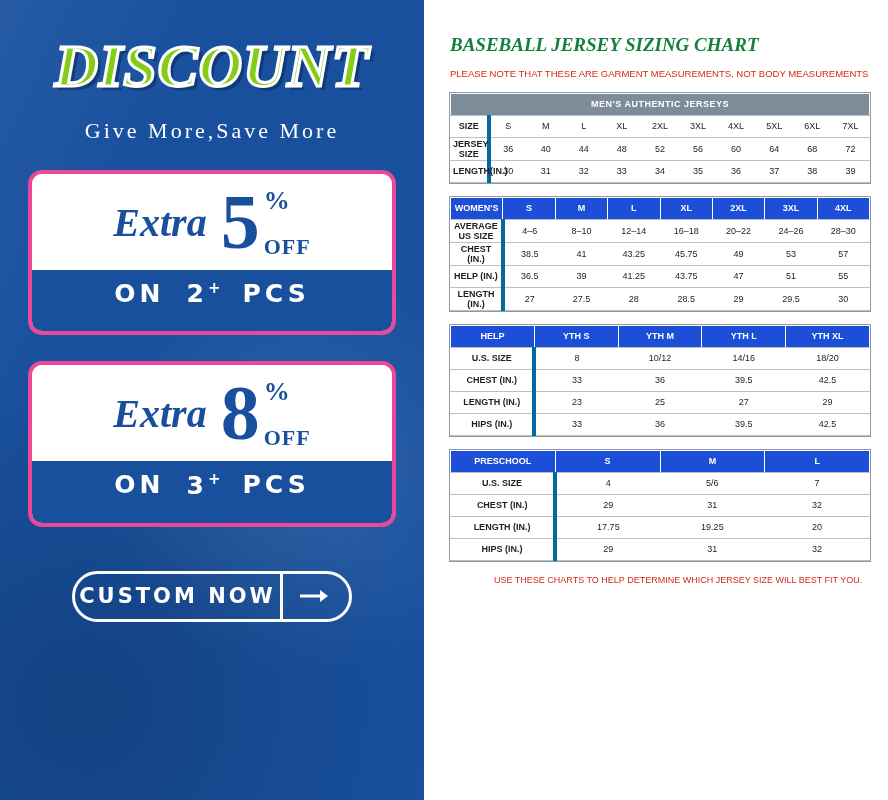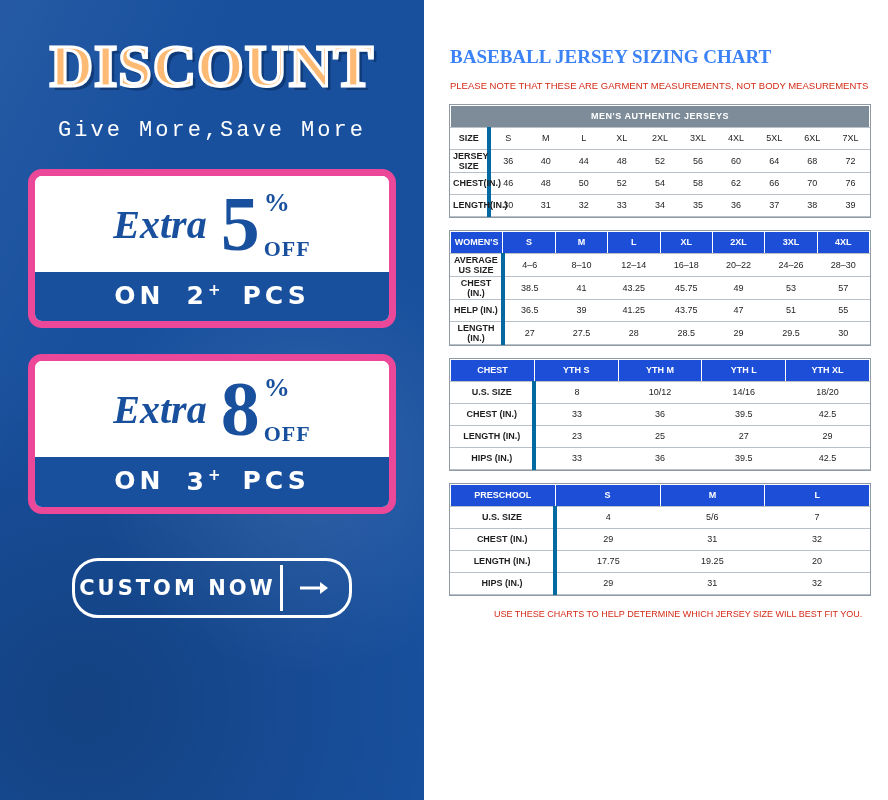--- a/index.html
+++ b/index.html
@@ -43,43 +43,44 @@
     position: relative;
     z-index: 2;
     padding: 24px 28px 18px 28px;
     box-sizing: border-box;
     height: 100%;
   }
 
   .discount-title {
     font-family: "Liberation Serif", serif;
     font-weight: bold;
+    font-style: italic;
     font-size: 60px;
     letter-spacing: 1px;
-    color: #fdba74;
+    color: #84cc16;
     text-align: center;
     line-height: 1;
     margin: 12px 0 0 0;
     -webkit-text-stroke: 3px #ffffff;
     text-shadow:
       0 0 0 #ffffff,
       4px 4px 0 rgba(10,40,90,0.55);
   }
   .tagline {
     text-align: center;
     color: #ffffff;
     font-size: 22px;
     letter-spacing: 3px;
     margin-top: 22px;
-    font-family: Liberation Mono, monospace;
+    font-family: Liberation Serif, serif;
   }
 
   .offer-card {
     margin-top: 26px;
-    border: 7px solid #ec4899;
+    border: 4px solid #ec4899;
     border-radius: 14px;
     overflow: hidden;
     background: #ffffff;
   }
   .offer-top {
     background: #ffffff;
     display: flex;
     align-items: center;
     justify-content: center;
     height: 96px;
@@ -118,38 +119,38 @@
     font-size: 22px;
     font-weight: bold;
     font-family: "Liberation Serif", serif;
     line-height: 1;
     letter-spacing: 1px;
   }
   .offer-bottom {
     background: #18509e;
     color: #ffffff;
     text-align: center;
-    padding: 9px 0 11px 0;
+    padding: 9px 0 23px 0;
     font-size: 25px;
     font-weight: bold;
     letter-spacing: 4px;
     font-family: "DejaVu Sans", sans-serif;
   }
   .offer-bottom .qty { position: relative; }
   .offer-bottom .sup {
     font-size: 15px;
     vertical-align: super;
     letter-spacing: 0;
   }
   .gap-sm { display: inline-block; width: 22px; }
 
   .custom-btn {
     margin: 44px auto 0 auto;
     width: 280px;
-    height: 60px;
+    height: 51px;
     border: 3px solid #ffffff;
     border-radius: 26px;
     display: flex;
     align-items: center;
     justify-content: space-between;
     box-sizing: border-box;
     padding: 0 6px 0 0;
   }
   .custom-btn .label {
     flex: 1;
@@ -174,24 +175,25 @@
   .charts {
     width: 464px;
     flex: 0 0 464px;
     padding: 34px 18px 10px 26px;
     box-sizing: border-box;
     background: #ffffff;
   }
   .chart-title {
     font-family: "Liberation Serif", serif;
     font-weight: bold;
+    font-style: italic;
     font-size: 19px;
-    color: #3b82f6;
+    color: #15803d;
     letter-spacing: 0px;
-    margin: 12px 0 8px 0;
+    margin: 0 0 8px 0;
   }
   .note {
     color: #d42a17;
     font-size: 9.5px;
     line-height: 1.35;
     margin: 12px 0 12px 0;
     font-family: Liberation Sans, sans-serif;
   }
   table.sz {
     border-collapse: collapse;
@@ -322,33 +324,20 @@
           <td>44</td>
           <td>48</td>
           <td>52</td>
           <td>56</td>
           <td>60</td>
           <td>64</td>
           <td>68</td>
           <td>72</td>
         </tr>
         <tr>
-          <td class="rowlbl">CHEST(IN.)</td>
-          <td>46</td>
-          <td>48</td>
-          <td>50</td>
-          <td>52</td>
-          <td>54</td>
-          <td>58</td>
-          <td>62</td>
-          <td>66</td>
-          <td>70</td>
-          <td>76</td>
-        </tr>
-        <tr>
           <td class="rowlbl">LENGTH(IN.)</td>
           <td>30</td>
           <td>31</td>
           <td>32</td>
           <td>33</td>
           <td>34</td>
           <td>35</td>
           <td>36</td>
           <td>37</td>
           <td>38</td>
@@ -408,21 +397,21 @@
           <td>29</td>
           <td>29.5</td>
           <td>30</td>
         </tr>
       </tbody>
     </table>
 
     <table class="sz outline">
       <tbody>
         <tr>
-          <td class="hdr">CHEST</td>
+          <td class="hdr">HELP</td>
           <td class="hdr">YTH S</td>
           <td class="hdr">YTH M</td>
           <td class="hdr">YTH L</td>
           <td class="hdr">YTH XL</td>
         </tr>
         <tr>
           <td class="rowlbl">U.S. SIZE</td>
           <td>8</td>
           <td>10/12</td>
           <td>14/16</td>

